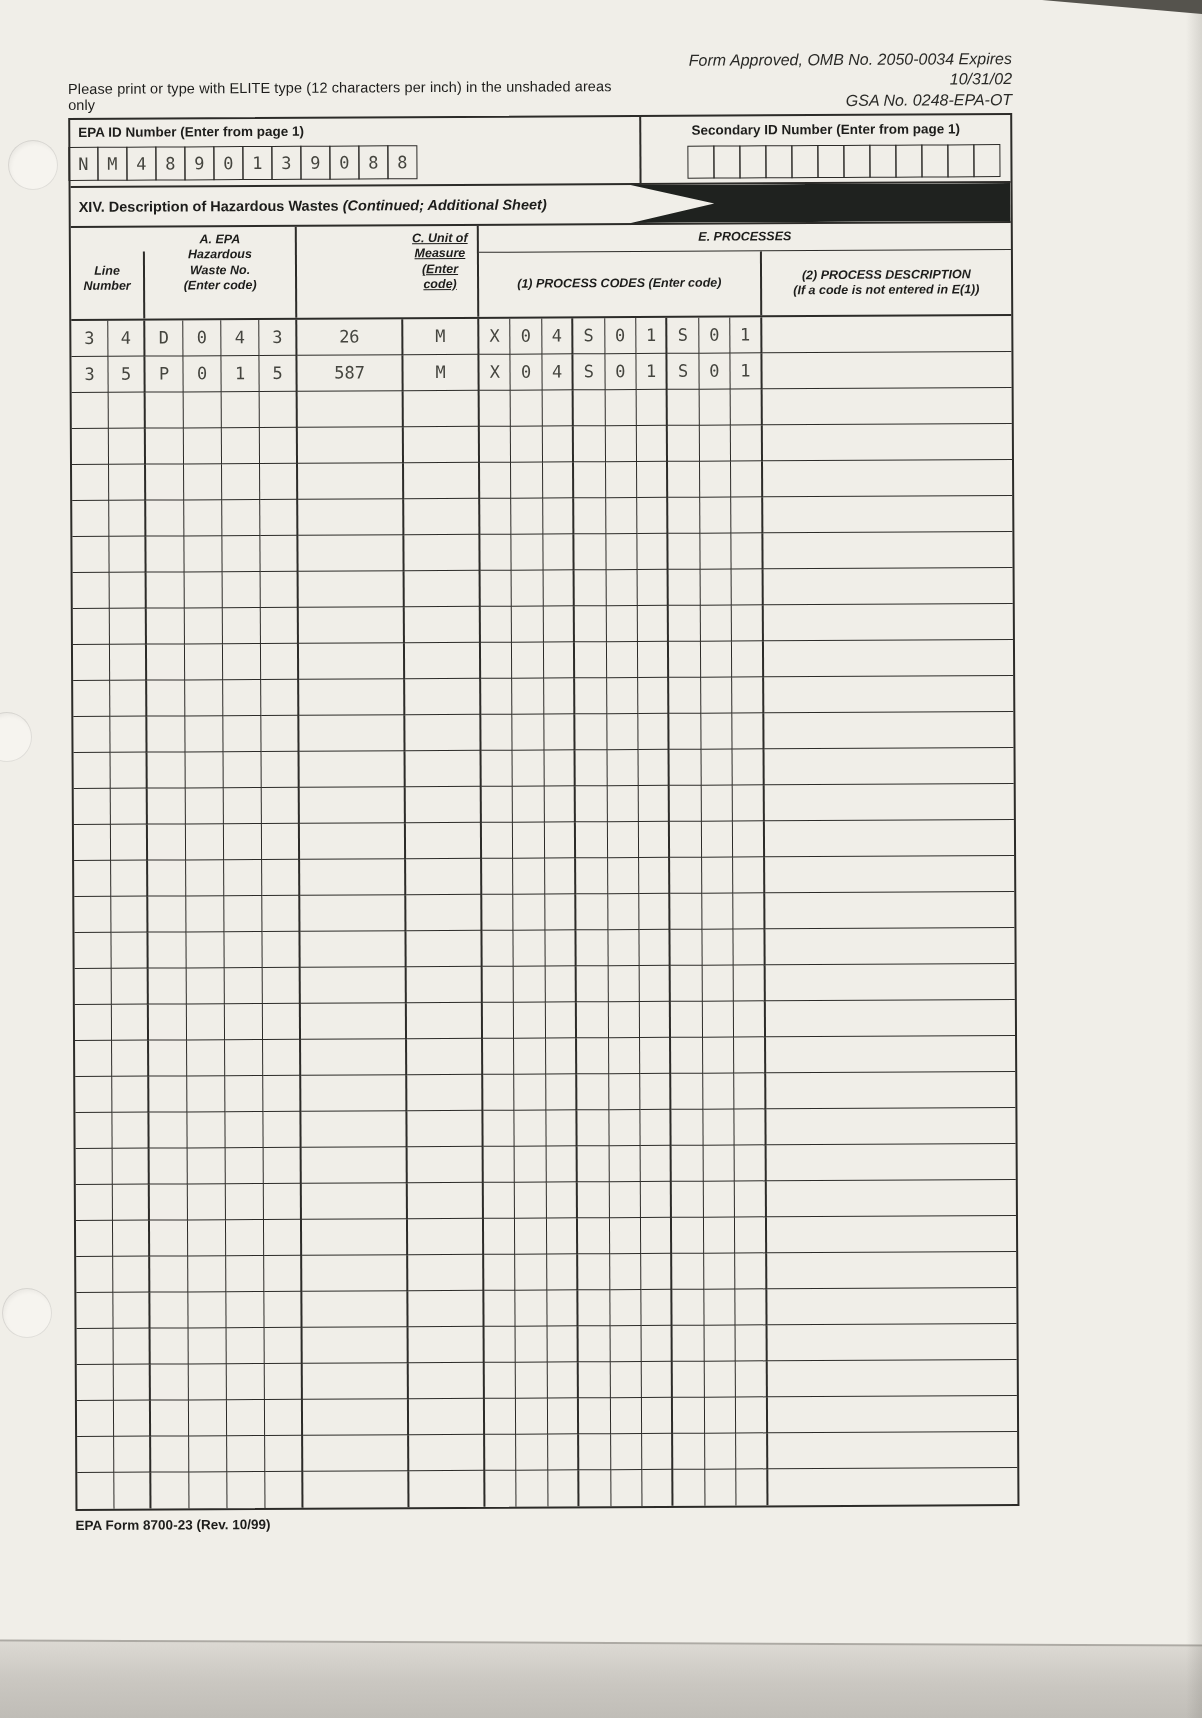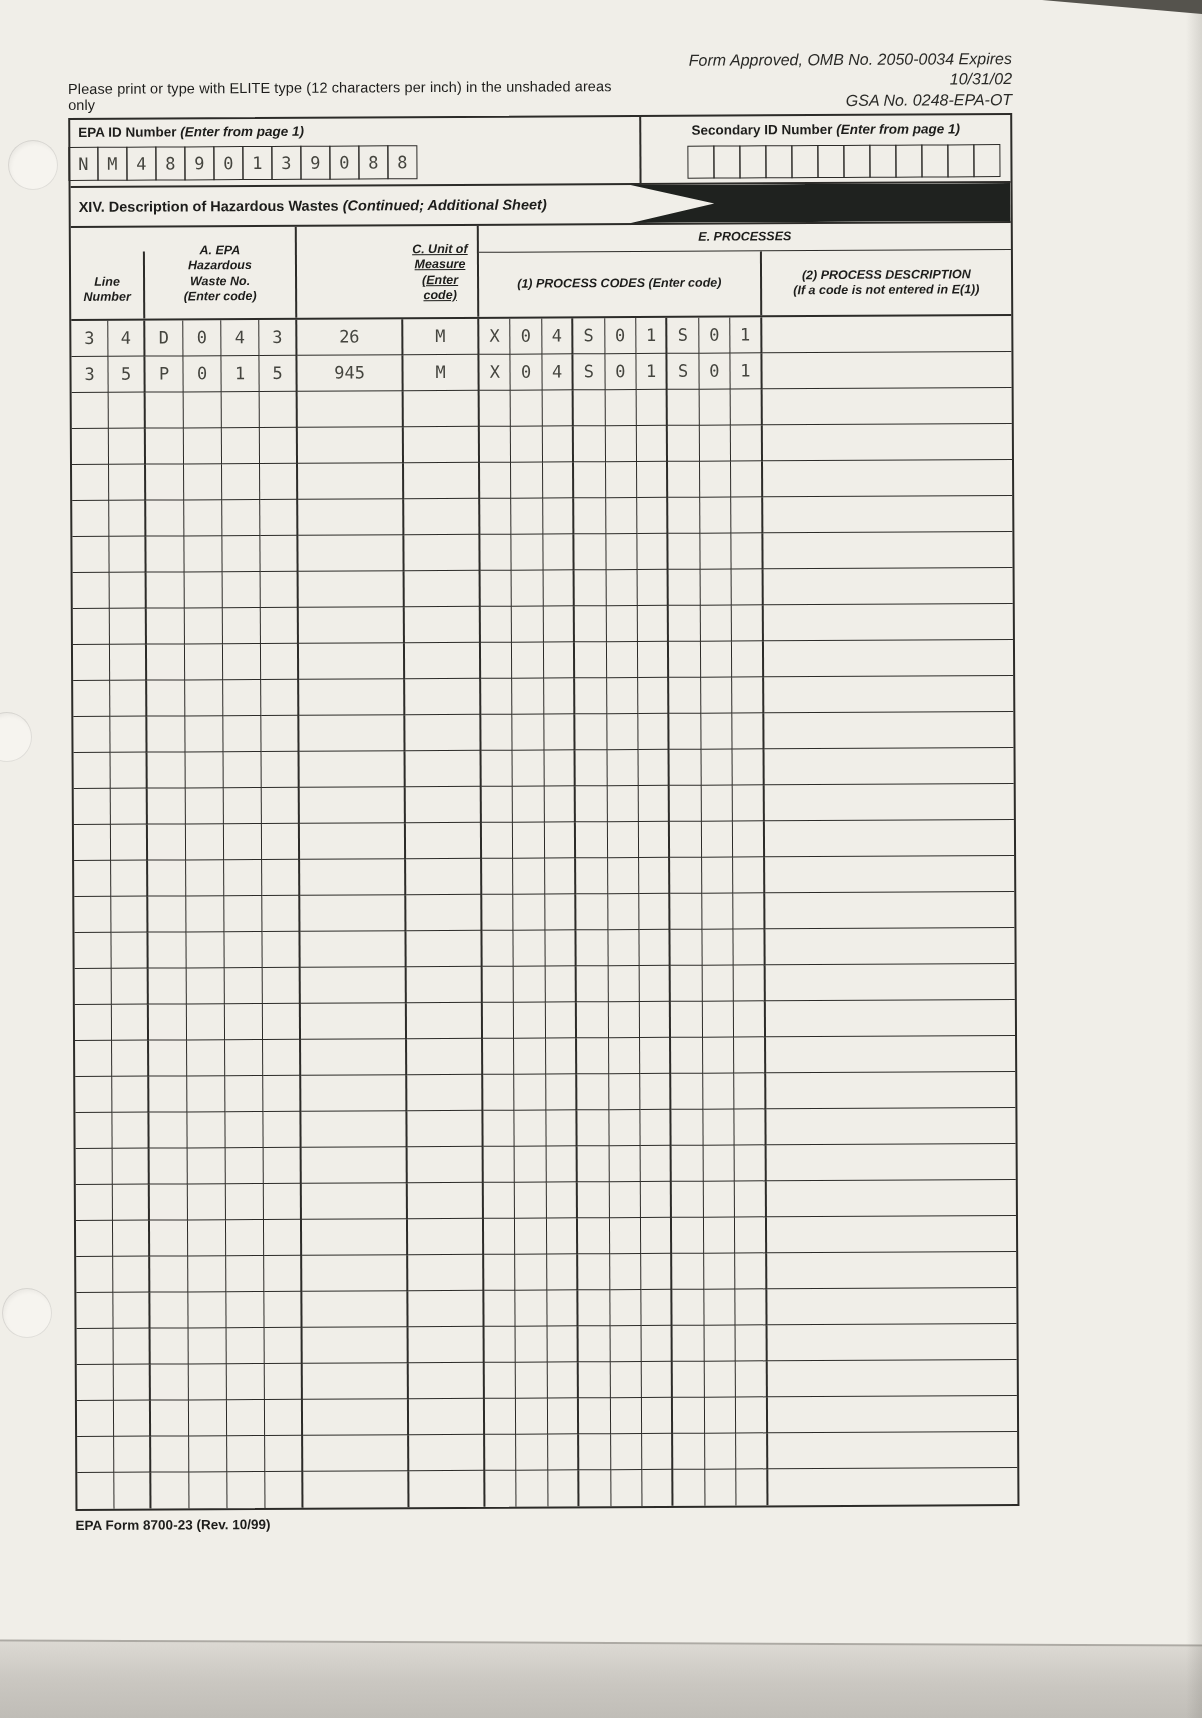--- a/index.html
+++ b/index.html
@@ -45,21 +45,21 @@
   .toprow{display:flex;justify-content:space-between;align-items:flex-end;height:36px;margin-bottom:2px;}
   .instruction{font-size:14.5px;padding-bottom:3px;letter-spacing:0.1px;}
   .approval{text-align:right;font-size:16px;font-style:italic;line-height:1.3;color:#2a2a27;}
 
   .formbox{border:2px solid var(--line);background:var(--paper);box-sizing:border-box;}
 
   
   .id-row{position:relative;height:66px;border-bottom:2px solid var(--line);}
   .id-left{position:absolute;left:0;top:0;height:100%;}
   .id-label{font-size:13.5px;font-weight:bold;padding:5px 0 0 8px;white-space:nowrap;}
-  .lbl-hint{font-style:italic;}
+  .lbl-hint{}
   .boxes{display:flex;position:absolute;left:-1px;top:27px;}
   .box{
     width:30px;height:34px;border:1px solid var(--line);margin-left:-1px;
     box-sizing:border-box;text-align:center;line-height:32px;
     font-family:"DejaVu Sans Mono",monospace;font-size:17px;color:var(--typed);
   }
   .id-right{position:absolute;left:569px;right:0;top:0;height:100%;border-left:2px solid var(--line);}
   .id-right .id-label{text-align:center;padding-left:0;padding-top:6px;}
   .id-right .boxes{left:47px;top:29px;}
   .id-right .box{width:27px;height:33px;}
@@ -86,21 +86,21 @@
     white-space:pre-line;line-height:1.22;box-sizing:border-box;padding:2px;
   }
   .hc.sep{border-right-width:2px;}
   .area-line{grid-column:1/3;grid-row:1/3;}
   .area-waste{grid-column:3/7;grid-row:1/3;}
   .area-qty{grid-column:7/8;grid-row:1/3;}
   .area-unit{grid-column:8/9;grid-row:1/3;text-decoration:underline;}
   .area-proc{grid-column:9/19;grid-row:1/2;border-bottom:1px solid var(--line);border-right:none;}
   .area-codes{grid-column:9/18;grid-row:2/3;}
   .area-desc{grid-column:18/19;grid-row:2/3;border-right:none;}
-  .area-line,.area-waste,.area-qty,.area-unit{justify-content:flex-end;padding-bottom:14px;}
+  .area-line,.area-waste,.area-qty,.area-unit{justify-content:flex-end;padding-bottom:25px;}
   .area-line{justify-content:flex-end;margin-top:24px;}
 
   .tbl-body{grid-auto-rows:36px;}
   .bc{
     border-right:1px solid var(--line);border-bottom:1px solid var(--line);
     box-sizing:border-box;text-align:center;line-height:34px;overflow:hidden;
     font-family:"DejaVu Sans Mono",monospace;font-size:17px;color:var(--typed);
   }
   .bc.sep{border-right-width:2px;}
   .bc.desc{border-right:none;text-align:left;padding-left:8px;}
@@ -216,21 +216,21 @@
           <div class="bc">S</div>
           <div class="bc">0</div>
           <div class="bc sep">1</div>
           <div class="bc desc"></div>
           <div class="bc">3</div>
           <div class="bc sep">5</div>
           <div class="bc">P</div>
           <div class="bc">0</div>
           <div class="bc">1</div>
           <div class="bc sep">5</div>
-          <div class="bc sep">945</div>
+          <div class="bc sep">587</div>
           <div class="bc sep">M</div>
           <div class="bc">X</div>
           <div class="bc">0</div>
           <div class="bc sep">4</div>
           <div class="bc">S</div>
           <div class="bc">0</div>
           <div class="bc sep">1</div>
           <div class="bc">S</div>
           <div class="bc">0</div>
           <div class="bc sep">1</div>

